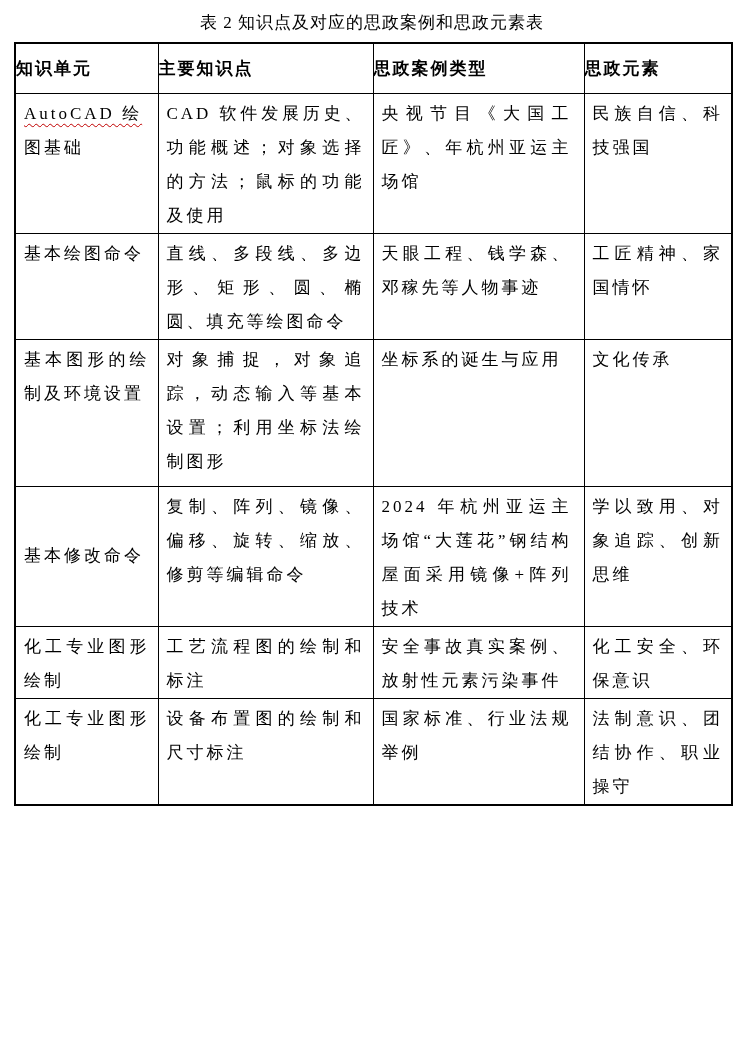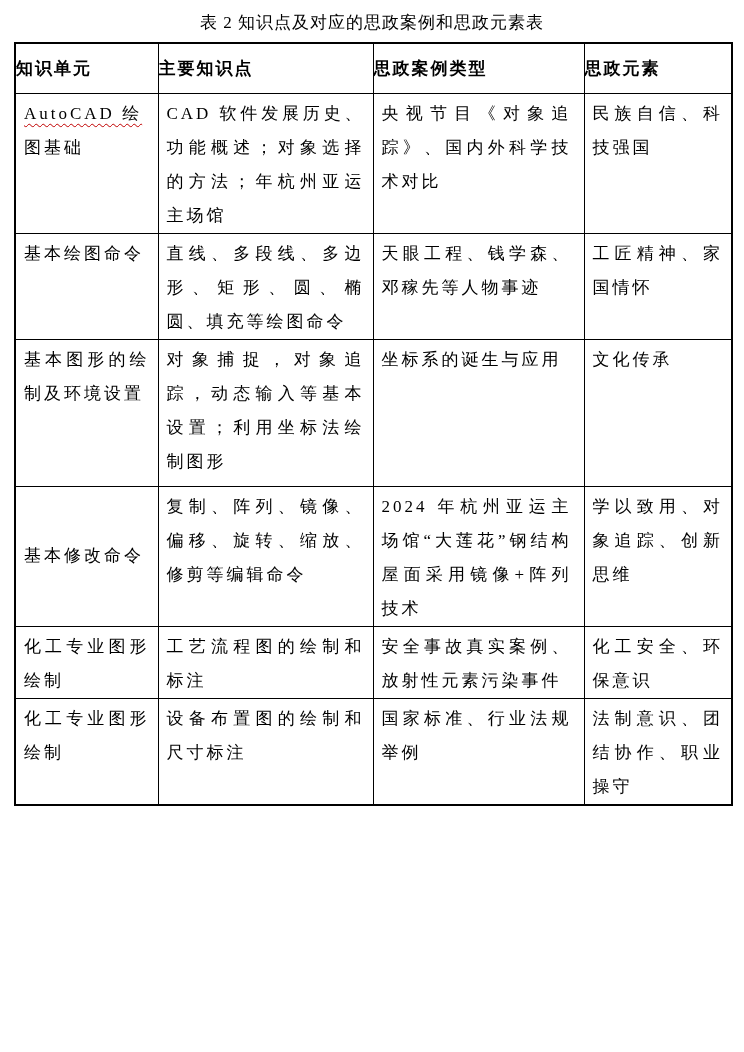--- a/index.html
+++ b/index.html
@@ -82,22 +82,22 @@
       <tr style="height: 50px;">
           <th>知识单元</th>
           <th>主要知识点</th>
           <th>思政案例类型</th>
           <th>思政元素</th>
         </tr>
     </thead>
     <tbody>
         <tr style="height: 135px;">
           <td class="col-0"><span class="spell-error">AutoCAD 绘</span><br><span>图基础</span></td>
-          <td class="col-1">CAD 软件发展历史、功能概述；对象选择的方法；年杭州亚运主场馆</td>
-          <td class="col-2">央视节目《对象追踪》、国内外科学技术对比</td>
+          <td class="col-1">CAD 软件发展历史、功能概述；对象选择的方法；鼠标的功能及使用</td>
+          <td class="col-2">央视节目《大国工匠》、年杭州亚运主场馆</td>
           <td class="col-3">民族自信、科技强国</td>
         </tr>
         <tr style="height: 106px;">
           <td class="col-0">基本绘图命令</td>
           <td class="col-1">直线、多段线、多边形、矩形、圆、椭圆、填充等绘图命令</td>
           <td class="col-2">天眼工程、钱学森、邓稼先等人物事迹</td>
           <td class="col-3">工匠精神、家国情怀</td>
         </tr>
         <tr style="height: 147px;">
           <td class="col-0">基本图形的绘制及环境设置</td>

